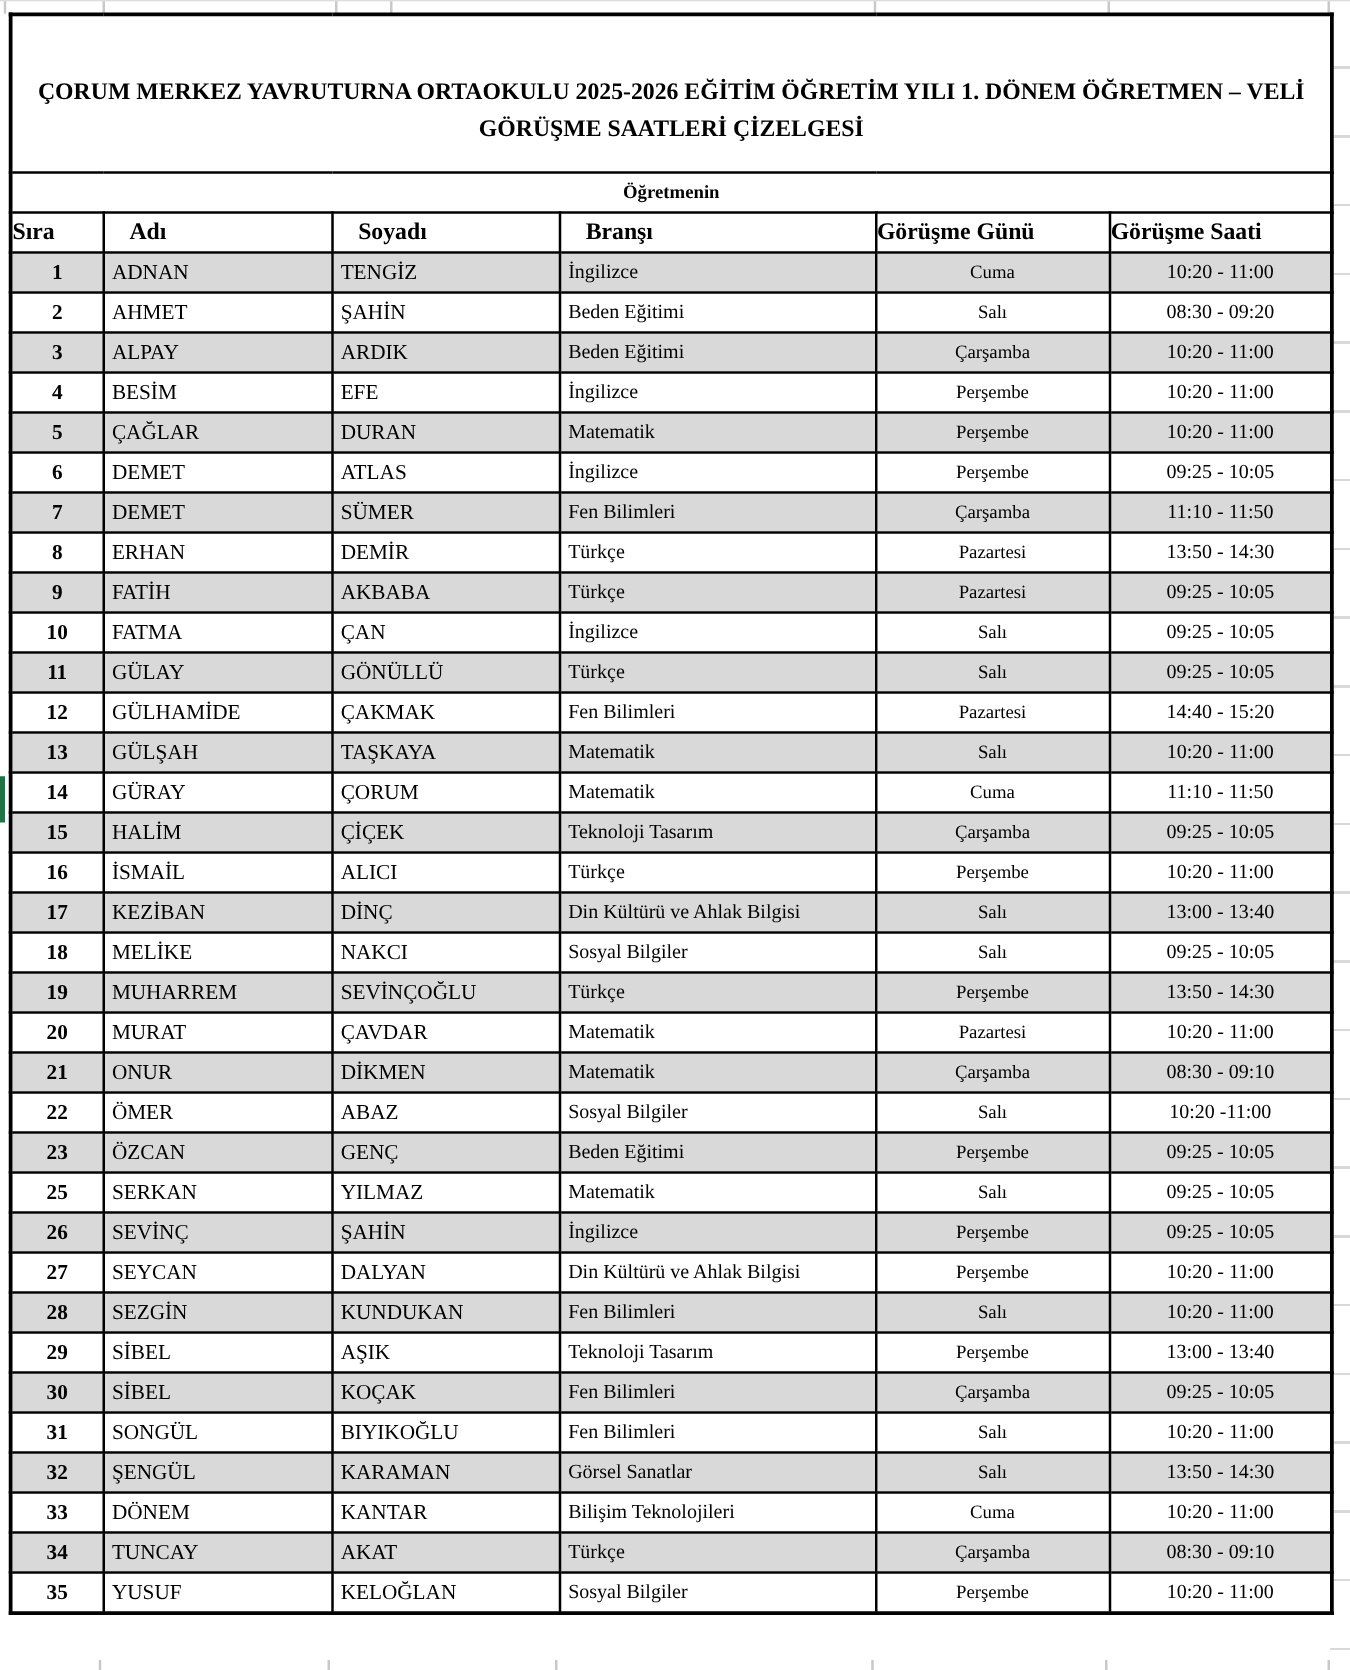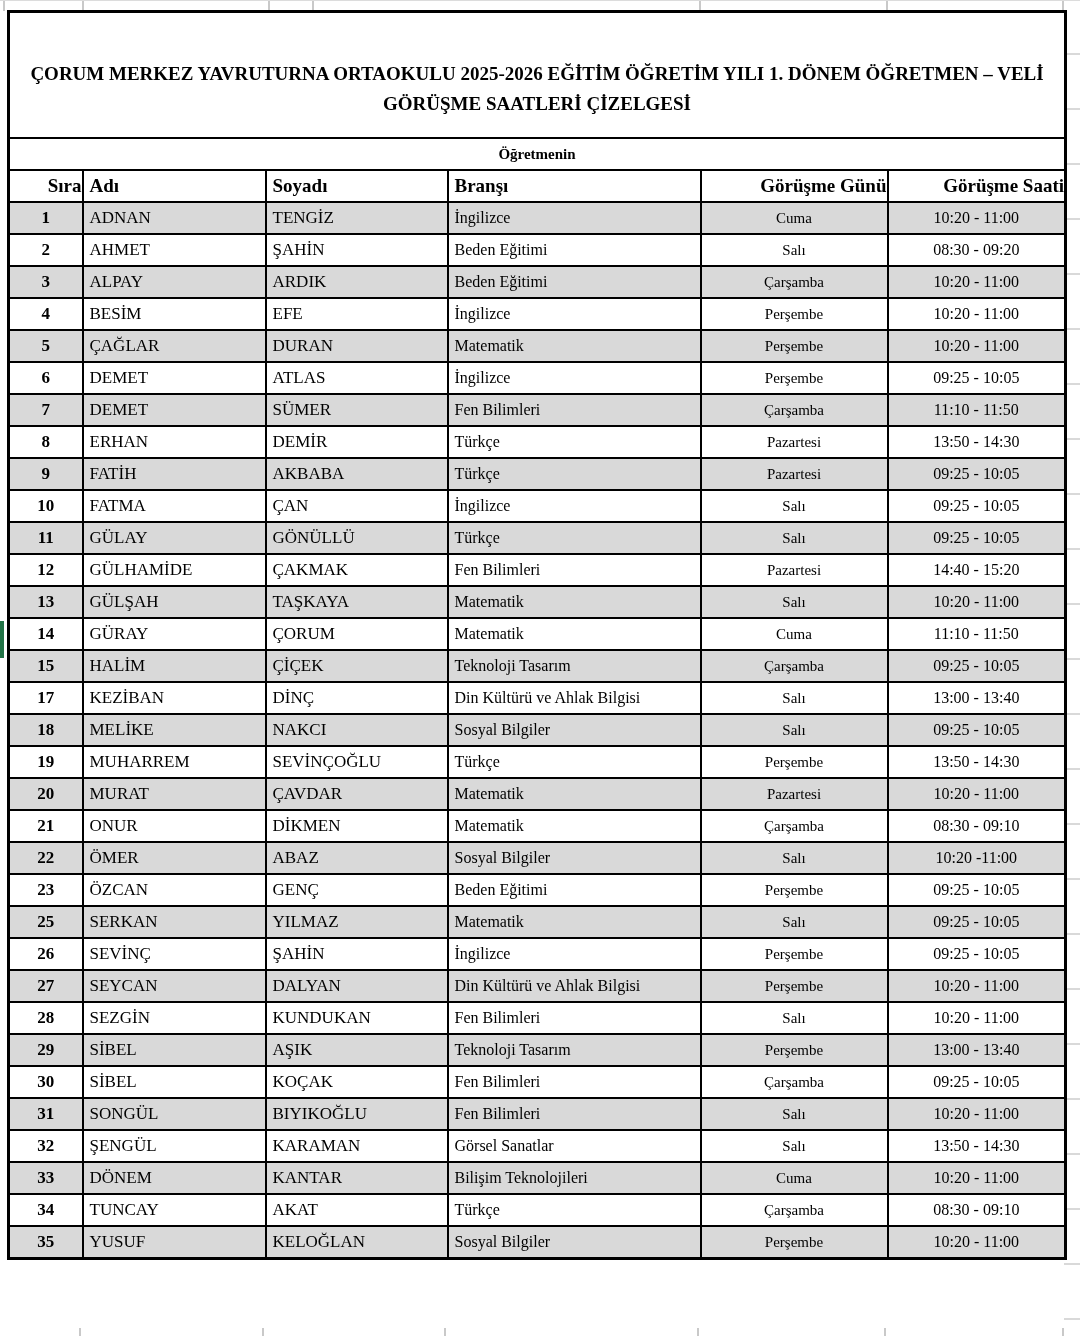--- a/index.html
+++ b/index.html
@@ -97,24 +97,24 @@
     text-align: center;
     font-weight: bold;
     font-size: 15px;
   }
 
   .header-row th {
     height: 30px;
     font-weight: bold;
     font-size: 19px;
     text-align: left;
-    padding-left: 6px;
+    padding-left: 20px;
   }
   .header-row th.c-center {
-    text-align: right;
+    text-align: left;
     padding-left: 0;
   }
 
   tbody.rows td { height: 30px; font-size: 17px; }
   tbody.rows tr:nth-child(odd) td { background: #d9d9d9; }
   tbody.rows td:nth-child(1) { text-align: center; font-weight: bold; }
   tbody.rows td:nth-child(2),
   tbody.rows td:nth-child(3) { text-align: left; padding-left: 6px; }
   tbody.rows td:nth-child(4) { text-align: left; padding-left: 6px; font-size: 16px; }
   tbody.rows td:nth-child(5) { text-align: center; font-size: 15px; }
@@ -294,20 +294,28 @@
 
   <tr>
     <td>15</td>
     <td>HALİM</td>
     <td>ÇİÇEK</td>
     <td>Teknoloji Tasarım</td>
     <td>Çarşamba</td>
     <td>09:25 - 10:05</td>
   </tr>
 
+  <tr>
+    <td>16</td>
+    <td>İSMAİL</td>
+    <td>ALICI</td>
+    <td>Türkçe</td>
+    <td>Perşembe</td>
+    <td>10:20 - 11:00</td>
+  </tr>
 
   <tr>
     <td>17</td>
     <td>KEZİBAN</td>
     <td>DİNÇ</td>
     <td>Din Kültürü ve Ahlak Bilgisi</td>
     <td>Salı</td>
     <td>13:00 - 13:40</td>
   </tr>
 

